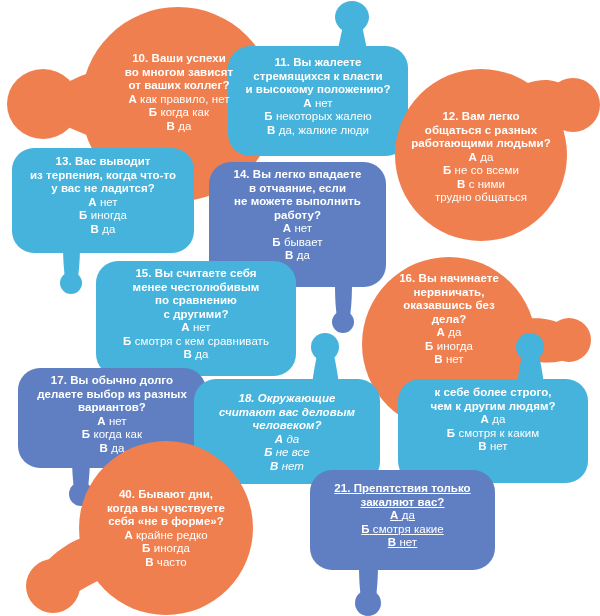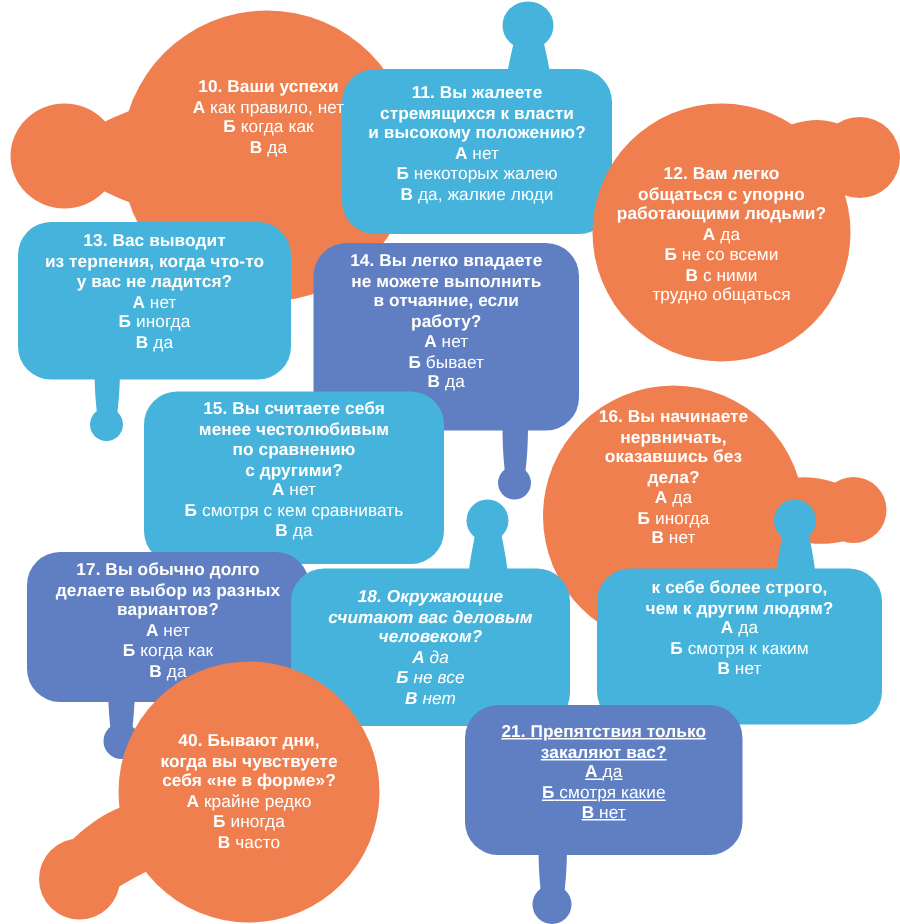--- a/index.html
+++ b/index.html
@@ -99,57 +99,59 @@
 
     <g>
       <ellipse cx="368" cy="603" rx="13" ry="13" fill="#607FC2"></ellipse>
       <path d="M359 562 C359 582 360 588 361 599 L376 599 C377 588 378 582 378 562 Z" fill="#607FC2"></path>
       <rect x="310" y="470" width="185" height="100" rx="22" ry="22" fill="#607FC2"></rect>
     </g>
   </svg>
 
   <div class="bubble" style="left:90px;top:52px;width:178px;">
     <span class="q">10. Ваши успехи</span>
+    <span class="q">во многом зависят</span>
+    <span class="q">от ваших коллег?</span>
     <span class="opt"><span class="k">А</span> <span>как правило, нет</span></span>
     <span class="opt"><span class="k">Б</span> <span>когда как</span></span>
     <span class="opt"><span class="k">В</span> <span>да</span></span>
   </div>
 
   <div class="bubble" style="left:230px;top:56px;width:176px;">
     <span class="q">11. Вы жалеете</span>
     <span class="q">стремящихся к власти</span>
     <span class="q">и высокому положению?</span>
     <span class="opt"><span class="k">А</span> <span>нет</span></span>
     <span class="opt"><span class="k">Б</span> <span>некоторых жалею</span></span>
     <span class="opt"><span class="k">В</span> <span>да, жалкие люди</span></span>
   </div>
 
   <div class="bubble" style="left:391px;top:110px;width:180px;">
     <span class="q">12. Вам легко</span>
-    <span class="q">общаться с упорно</span>
+    <span class="q">общаться с разных</span>
     <span class="q">работающими людьми?</span>
     <span class="opt"><span class="k">А</span> <span>да</span></span>
     <span class="opt"><span class="k">Б</span> <span>не со всеми</span></span>
     <span class="opt"><span class="k">В</span> <span>с ними</span></span>
     <span class="opt">трудно общаться</span>
   </div>
 
   <div class="bubble" style="left:14px;top:155px;width:178px;">
     <span class="q">13. Вас выводит</span>
     <span class="q">из терпения, когда что-то</span>
     <span class="q">у вас не ладится?</span>
     <span class="opt"><span class="k">А</span> <span>нет</span></span>
     <span class="opt"><span class="k">Б</span> <span>иногда</span></span>
     <span class="opt"><span class="k">В</span> <span>да</span></span>
   </div>
 
   <div class="bubble" style="left:211px;top:168px;width:173px;">
     <span class="q">14. Вы легко впадаете</span>
+    <span class="q">в отчаяние, если</span>
     <span class="q">не можете выполнить</span>
-    <span class="q">в отчаяние, если</span>
     <span class="q">работу?</span>
     <span class="opt"><span class="k">А</span> <span>нет</span></span>
     <span class="opt"><span class="k">Б</span> <span>бывает</span></span>
     <span class="opt"><span class="k">В</span> <span>да</span></span>
   </div>
 
   <div class="bubble" style="left:98px;top:267px;width:196px;">
     <span class="q">15. Вы считаете себя</span>
     <span class="q">менее честолюбивым</span>
     <span class="q">по сравнению</span>

